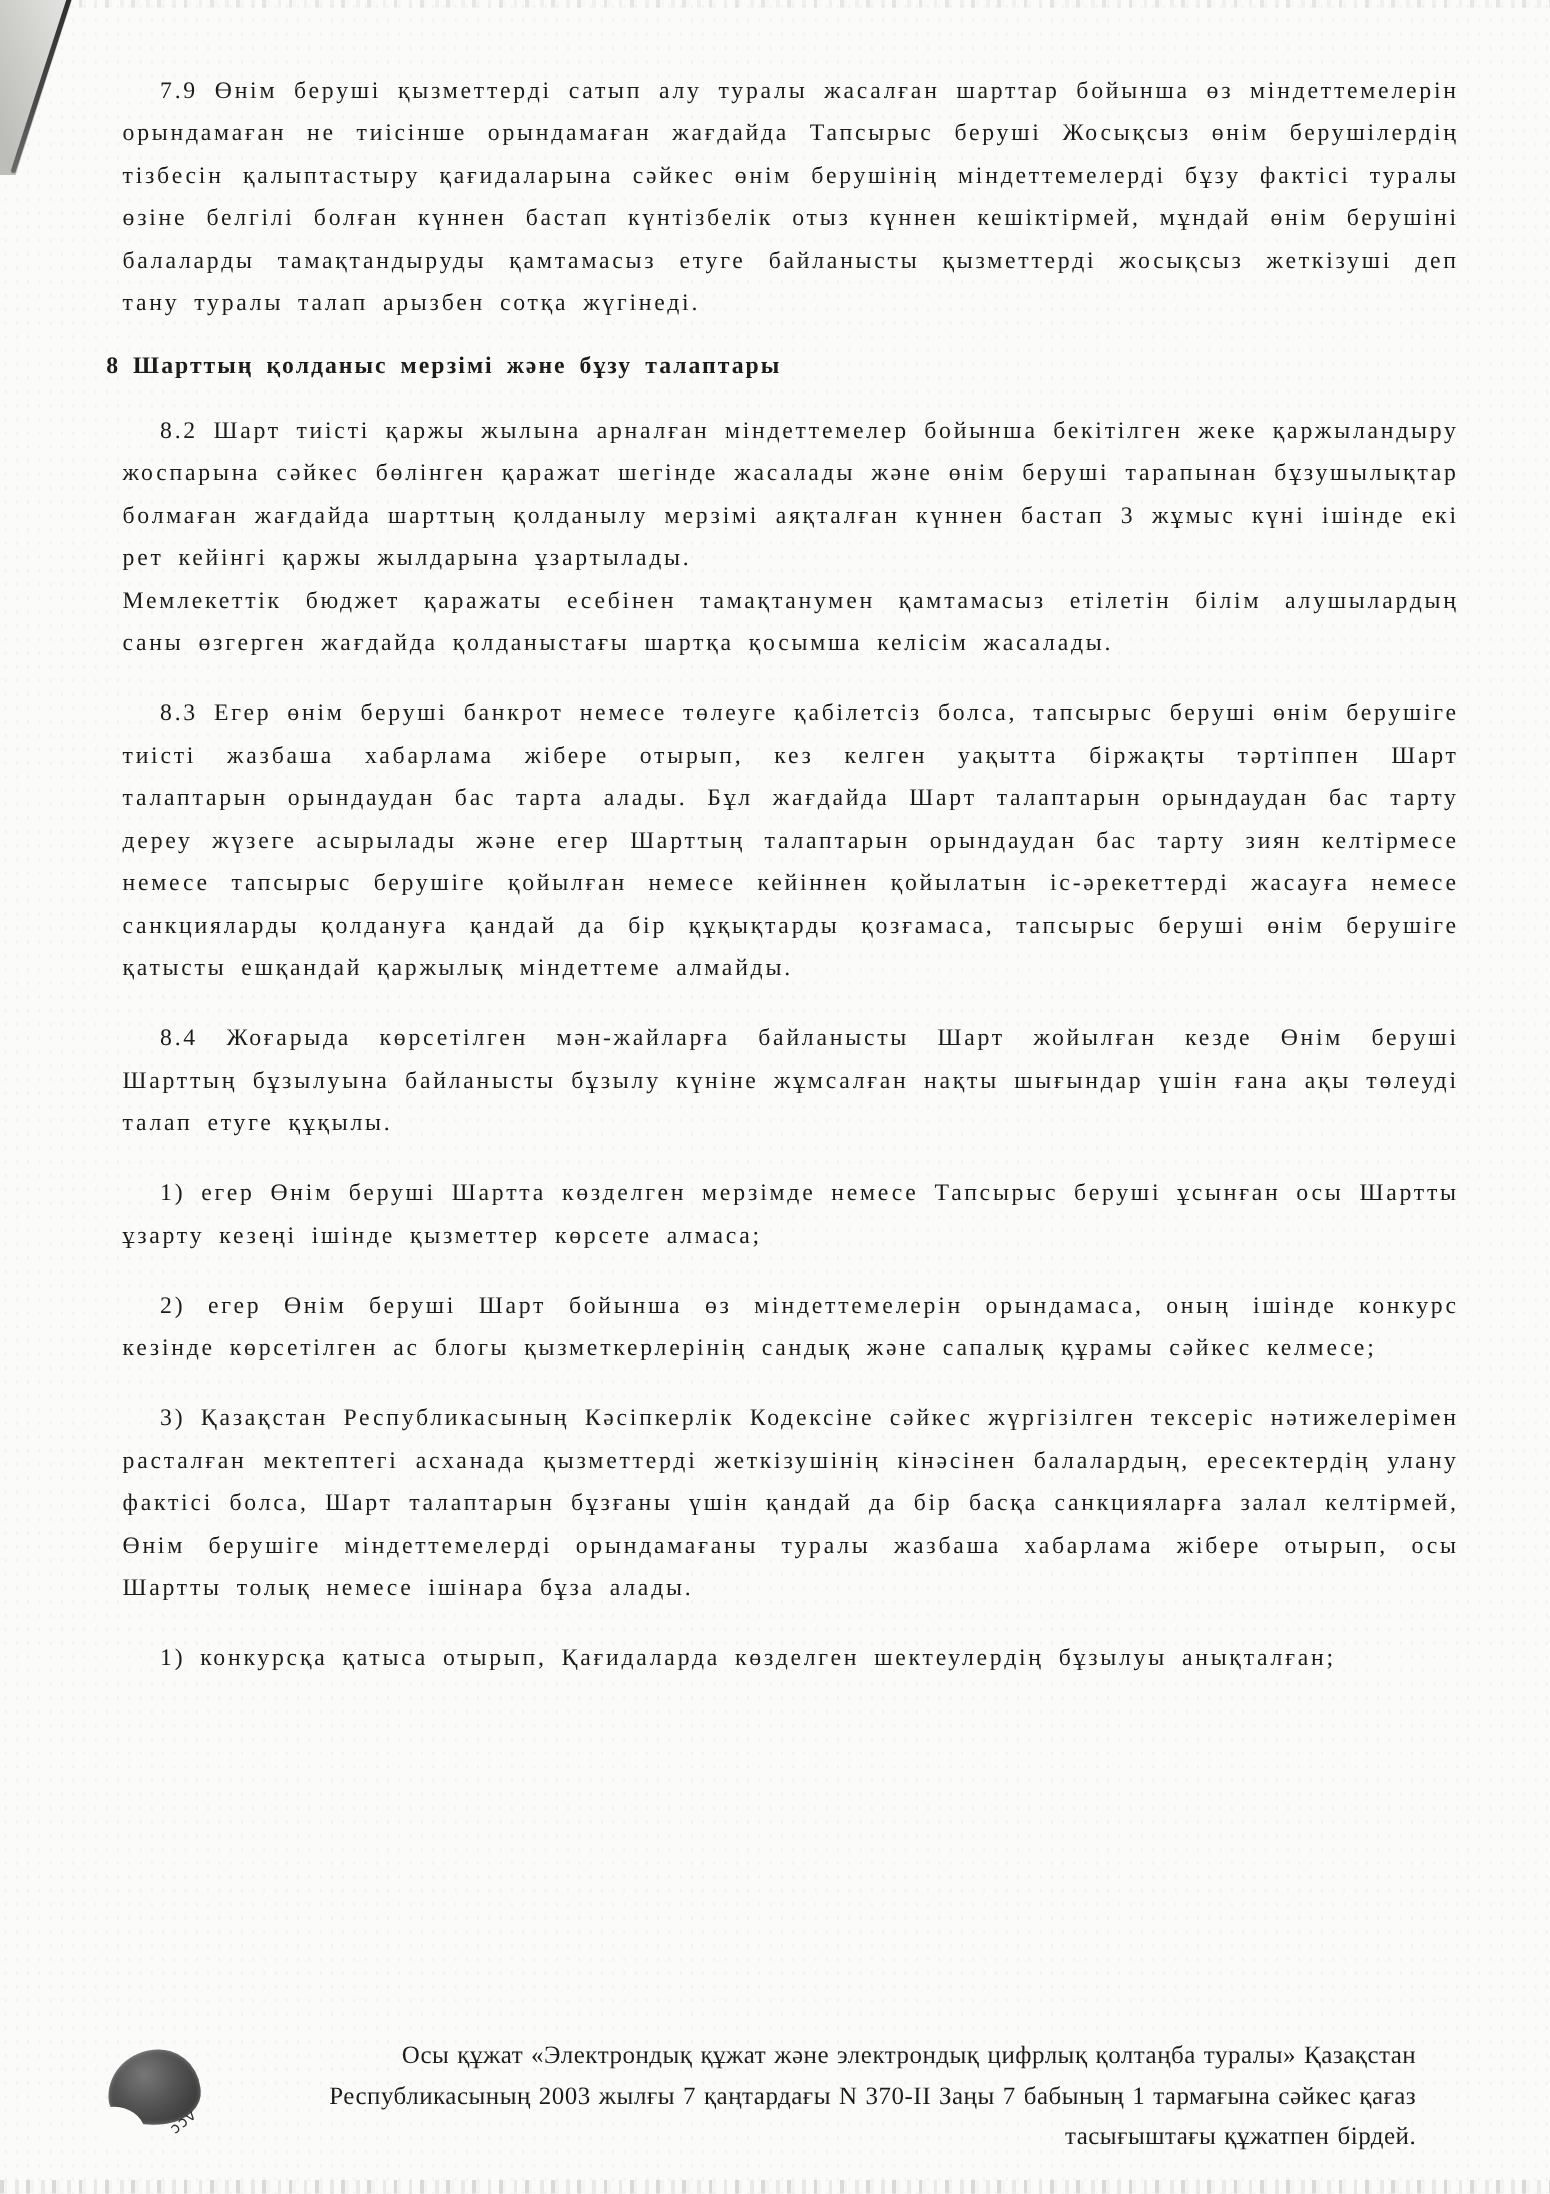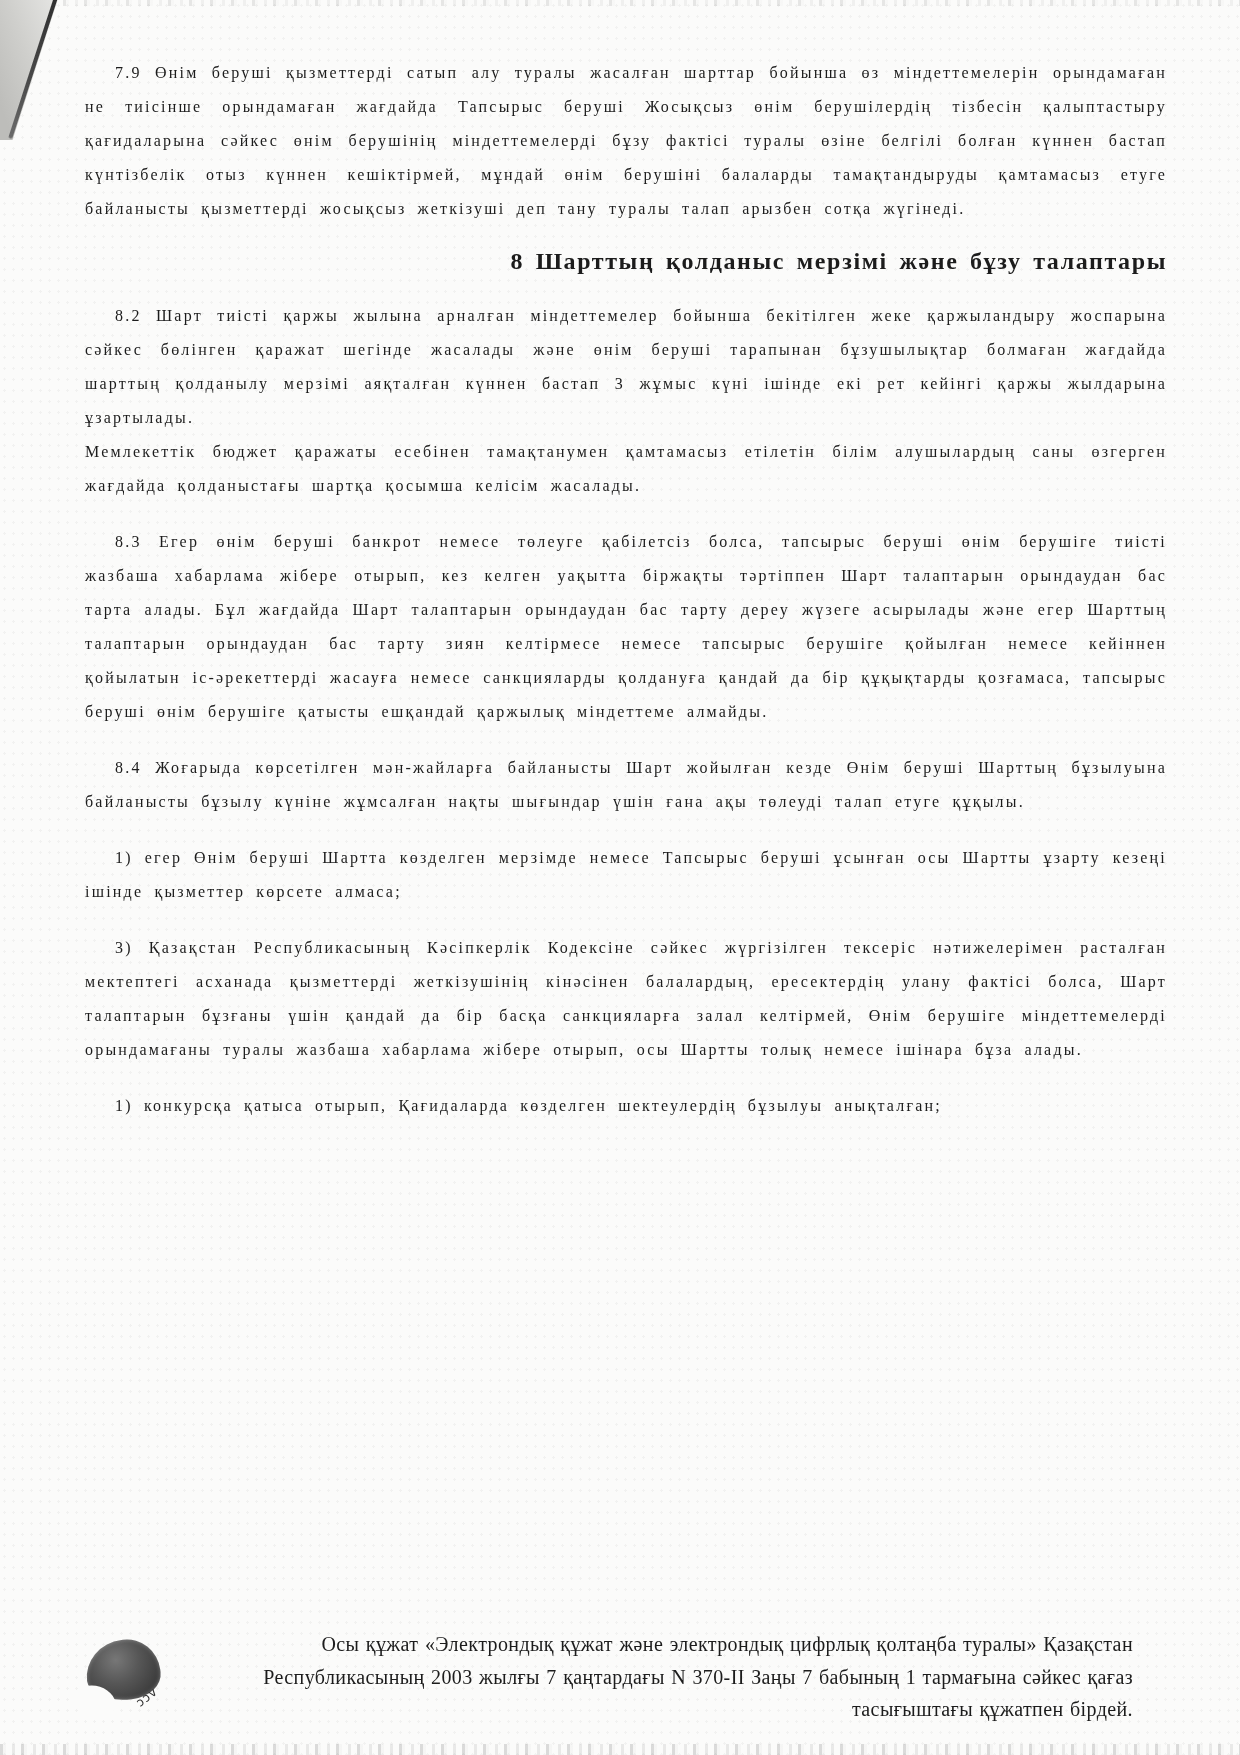--- a/index.html
+++ b/index.html
@@ -43,36 +43,36 @@
     position: absolute; left: 31px; top: -6px; width: 4px; height: 148px;
     background: linear-gradient(180deg, #2f2f2f, #4a4a4a 60%, #6b6b6b);
     transform: rotate(18deg);
     border-radius: 2px;
     filter: blur(.4px);
   }
 
   .sheet { position: absolute; left: 85px; top: 56px; width: 1082px; }
 
   .para {
-    margin: 0 0 22px 0;
-    font-size: 16px;
+    margin: 0 0 22px 13px;
+    font-size: 19px;
     line-height: 34px;
     letter-spacing: 2.2px;
     word-spacing: 5px;
     text-align: justify;
   }
   .indent { text-indent: 30px; }
   .tight { margin-bottom: 0; }
   .section-heading {
     margin: 4px 0 24px 0;
-    font-size: 24px;
+    font-size: 19px;
     font-weight: bold;
     letter-spacing: 1.6px;
     word-spacing: 4px;
-    text-align: right;
+    text-align: left;
   }
   
   .struck { position: relative; margin-bottom: 0; white-space: nowrap; overflow: hidden; }
   .struck::after {
     content: ""; position: absolute; left: -12px; right: -8px; top: 16px; height: 3px;
     background: #2c2c2c; opacity: .85; filter: blur(.3px);
   }
   .struck::before {
     content: ""; position: absolute; left: 20px; right: -8px; top: 28px; height: 2px;
     background: #3a3a3a; opacity: .6; filter: blur(.4px);
@@ -126,20 +126,21 @@
 <main class="sheet">
   <p class="para indent">7.9 Өнім беруші қызметтерді сатып алу туралы жасалған шарттар бойынша өз міндеттемелерін орындамаған не тиісінше орындамаған жағдайда Тапсырыс беруші Жосықсыз өнім берушілердің тізбесін қалыптастыру қағидаларына сәйкес өнім берушінің міндеттемелерді бұзу фактісі туралы өзіне белгілі болған күннен бастап күнтізбелік отыз күннен кешіктірмей, мұндай өнім берушіні балаларды тамақтандыруды қамтамасыз етуге байланысты қызметтерді жосықсыз жеткізуші деп тану туралы талап арызбен сотқа жүгінеді.</p>
 
   <h2 class="section-heading">8 Шарттың қолданыс мерзімі және бұзу талаптары</h2>
 
   <p class="para indent tight">8.2 Шарт тиісті қаржы жылына арналған міндеттемелер бойынша бекітілген жеке қаржыландыру жоспарына сәйкес бөлінген қаражат шегінде жасалады және өнім беруші тарапынан бұзушылықтар болмаған жағдайда шарттың қолданылу мерзімі аяқталған күннен бастап 3 жұмыс күні ішінде екі рет кейінгі қаржы жылдарына ұзартылады.</p>
   <p class="para">Мемлекеттік бюджет қаражаты есебінен тамақтанумен қамтамасыз етілетін білім алушылардың саны өзгерген жағдайда қолданыстағы шартқа қосымша келісім жасалады.</p>
   <p class="para indent">8.3 Егер өнім беруші банкрот немесе төлеуге қабілетсіз болса, тапсырыс беруші өнім берушіге тиісті жазбаша хабарлама жібере отырып, кез келген уақытта біржақты тәртіппен Шарт талаптарын орындаудан бас тарта алады. Бұл жағдайда Шарт талаптарын орындаудан бас тарту дереу жүзеге асырылады және егер Шарттың талаптарын орындаудан бас тарту зиян келтірмесе немесе тапсырыс берушіге қойылған немесе кейіннен қойылатын іс-әрекеттерді жасауға немесе санкцияларды қолдануға қандай да бір құқықтарды қозғамаса, тапсырыс беруші өнім берушіге қатысты ешқандай қаржылық міндеттеме алмайды.</p>
   <p class="para indent">8.4 Жоғарыда көрсетілген мән-жайларға байланысты Шарт жойылған кезде Өнім беруші Шарттың бұзылуына байланысты бұзылу күніне жұмсалған нақты шығындар үшін ғана ақы төлеуді талап етуге құқылы.</p>
   <p class="para indent">1) егер Өнім беруші Шартта көзделген мерзімде немесе Тапсырыс беруші ұсынған осы Шартты ұзарту кезеңі ішінде қызметтер көрсете алмаса;</p>
+  <p class="para indent">2) егер Өнім беруші Шарт бойынша өз міндеттемелерін орындамаса, оның ішінде конкурс кезінде көрсетілген ас блогы қызметкерлерінің сандық және сапалық құрамы сәйкес келмесе;</p>
   <p class="para indent">3) Қазақстан Республикасының Кәсіпкерлік Кодексіне сәйкес жүргізілген тексеріс нәтижелерімен расталған мектептегі асханада қызметтерді жеткізушінің кінәсінен балалардың, ересектердің улану фактісі болса, Шарт талаптарын бұзғаны үшін қандай да бір басқа санкцияларға залал келтірмей, Өнім берушіге міндеттемелерді орындамағаны туралы жазбаша хабарлама жібере отырып, осы Шартты толық немесе ішінара бұза алады.</p>
   <p class="para indent">1) конкурсқа қатыса отырып, Қағидаларда көзделген шектеулердің бұзылуы анықталған;</p>
 </main>
 
 <footer class="esign-footer">
   <span class="seal">
     <span class="blob"></span>
     <span class="bite"></span>
     <span class="glyphs">ɔɔv</span>
   </span>

